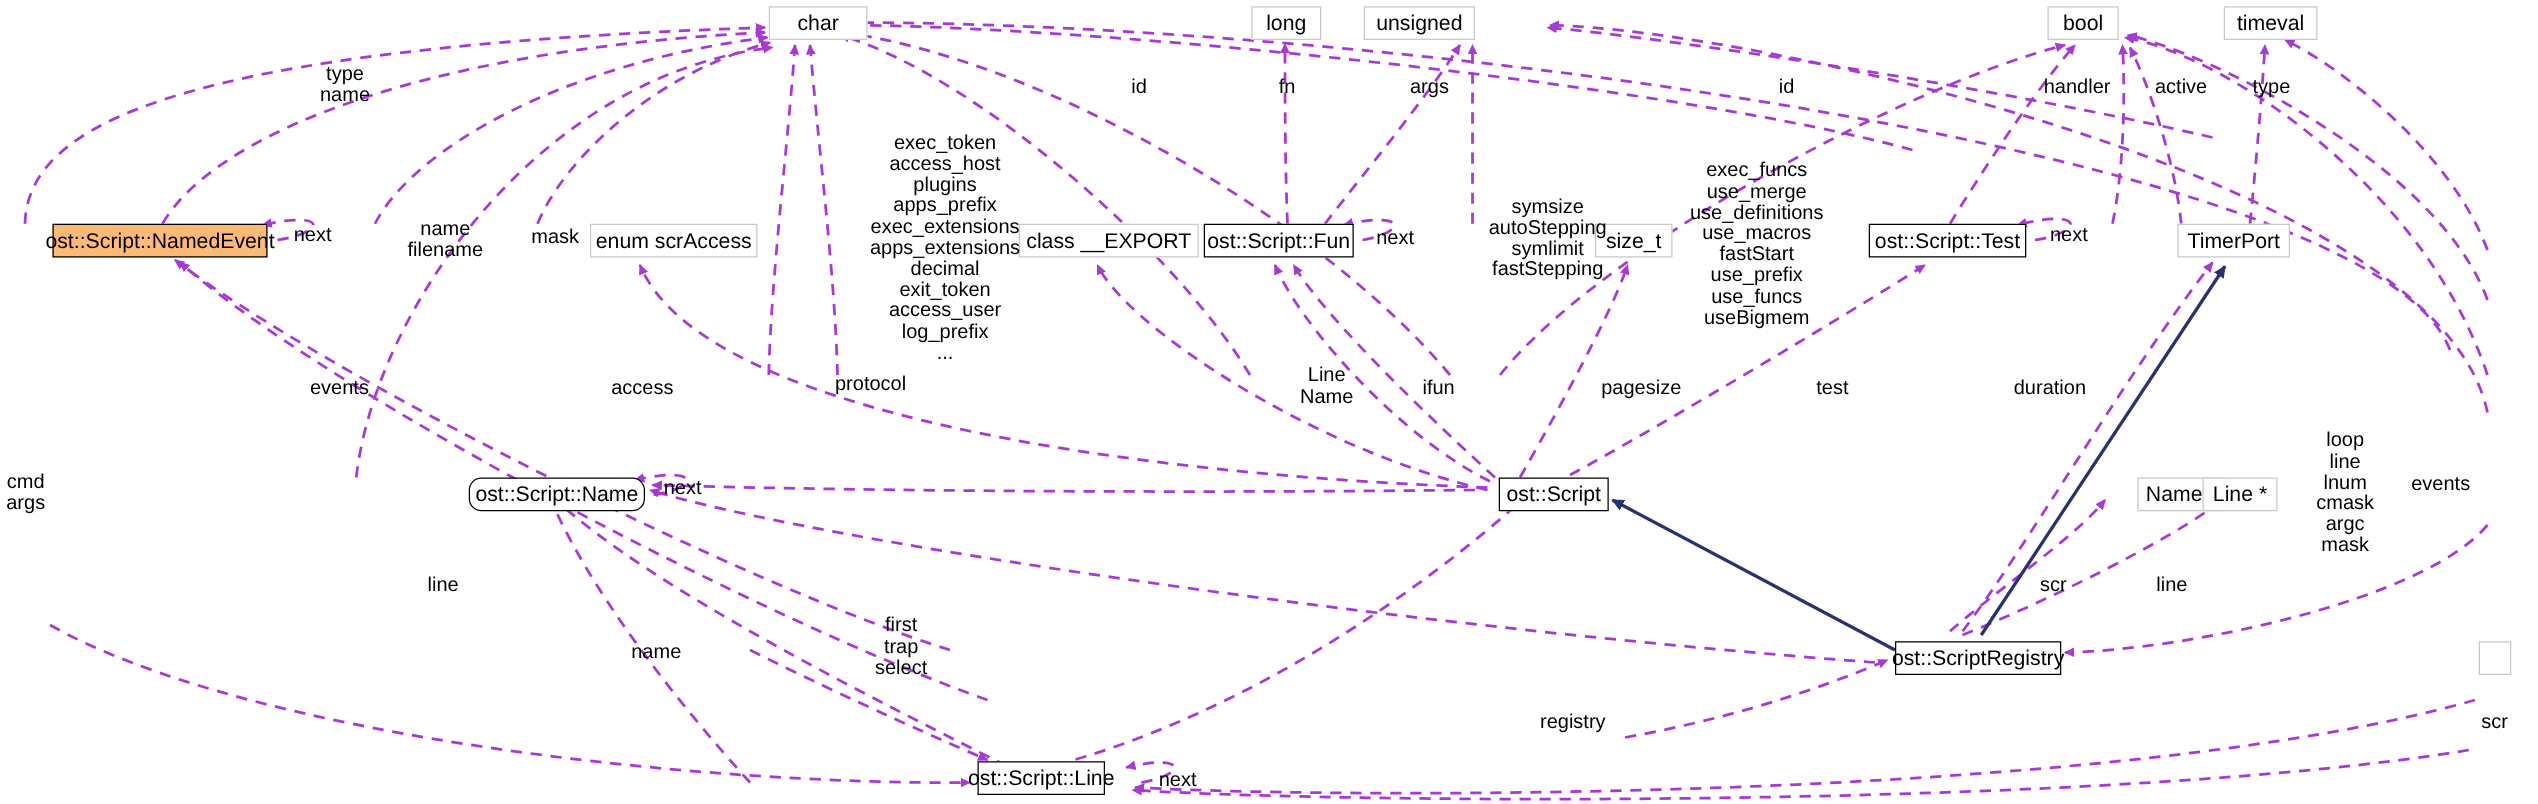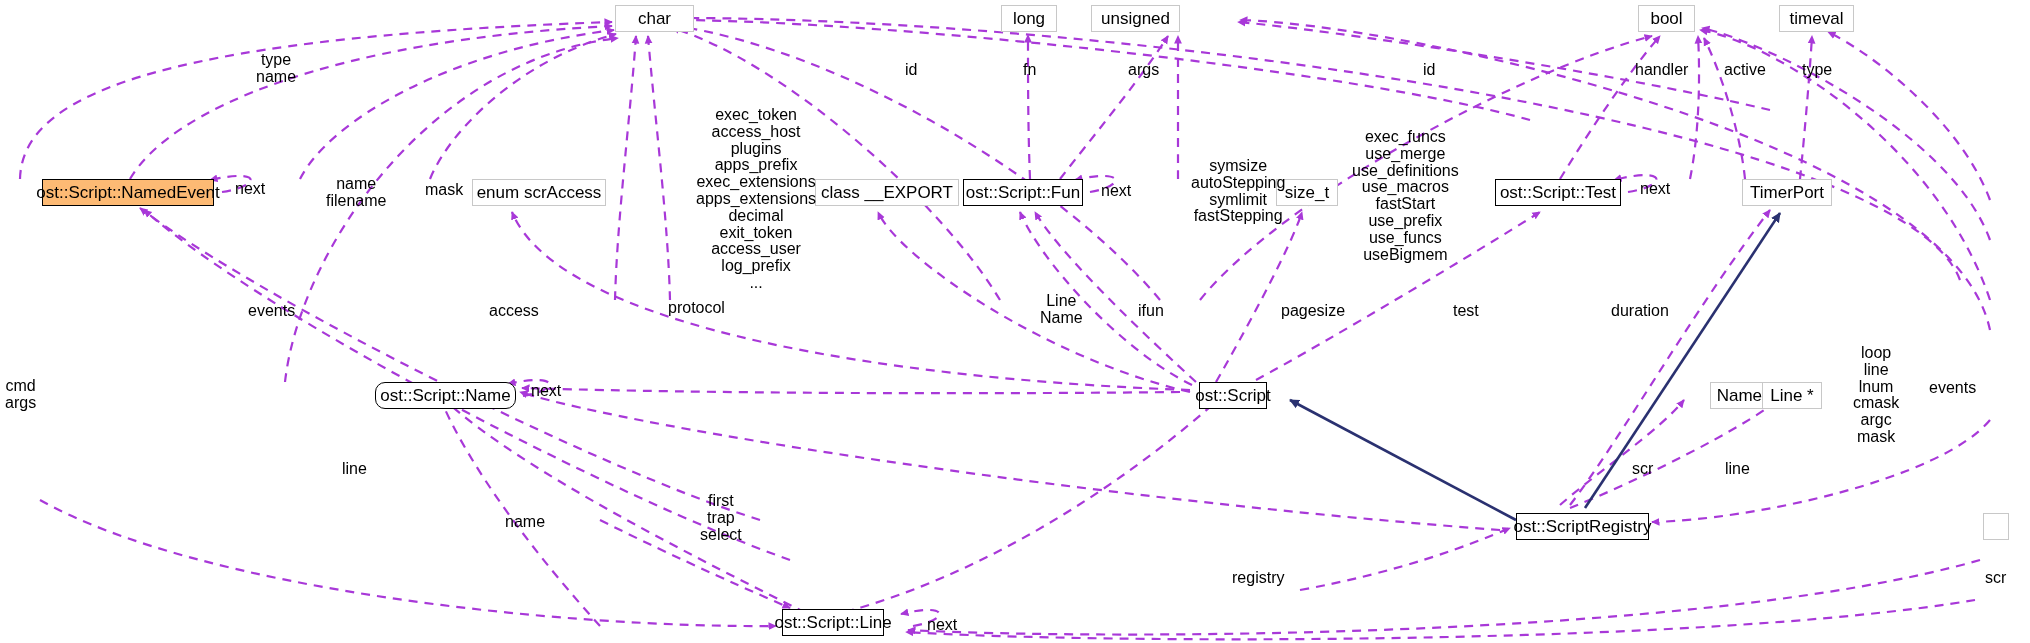--- a/index.html
+++ b/index.html
@@ -158,21 +158,21 @@
       <div class="node plain" style="left: 1638px; top: 5px; width: 57px;">bool</div>
       <div class="node plain" style="left: 1779px; top: 5px; width: 75px;">timeval</div>
       <div class="node focus" style="left: 42px; top: 179px; width: 172px;">ost::Script::NamedEvent</div>
       <div class="node plain" style="left: 472px; top: 179px; width: 134px;">enum scrAccess</div>
       <div class="node plain" style="left: 815px; top: 179px; width: 144px;">class __EXPORT</div>
       <div class="node cls" style="left: 963px; top: 179px; width: 120px;">ost::Script::Fun</div>
       <div class="node plain" style="left: 1276px; top: 179px; width: 62px;">size_t</div>
       <div class="node cls" style="left: 1495px; top: 179px; width: 126px;">ost::Script::Test</div>
       <div class="node plain" style="left: 1742px; top: 179px; width: 90px;">TimerPort</div>
       <div class="node cls" style="left: 375px; top: 382px; width: 141px; border-radius: 10px;">ost::Script::Name</div>
-      <div class="node cls" style="left: 1199px; top: 382px; width: 68px;">ost::Script</div>
+      <div class="node cls" style="left: 1199px; top: 382px; width: 88px;">ost::Script</div>
       <div class="node plain" style="left: 1666px; top: 382px; width: 70px; margin-left: 44px;">Name *</div>
       <div class="node plain" style="left: 1762px; top: 382px; width: 60px;">Line *</div>
       <div class="node cls" style="left: 1516px; top: 513px; width: 133px;">ost::ScriptRegistry</div>
       <div class="node blank" style="left: 1983px; top: 513px; width: 26px;"></div>
       <div class="node cls" style="left: 782px; top: 609px; width: 102px;">ost::Script::Line</div>
     </div>
 
   <div id="labels">
       <div class="lbl" style="left: 256px; top: 52px; white-space: pre;">type
 name</div>

